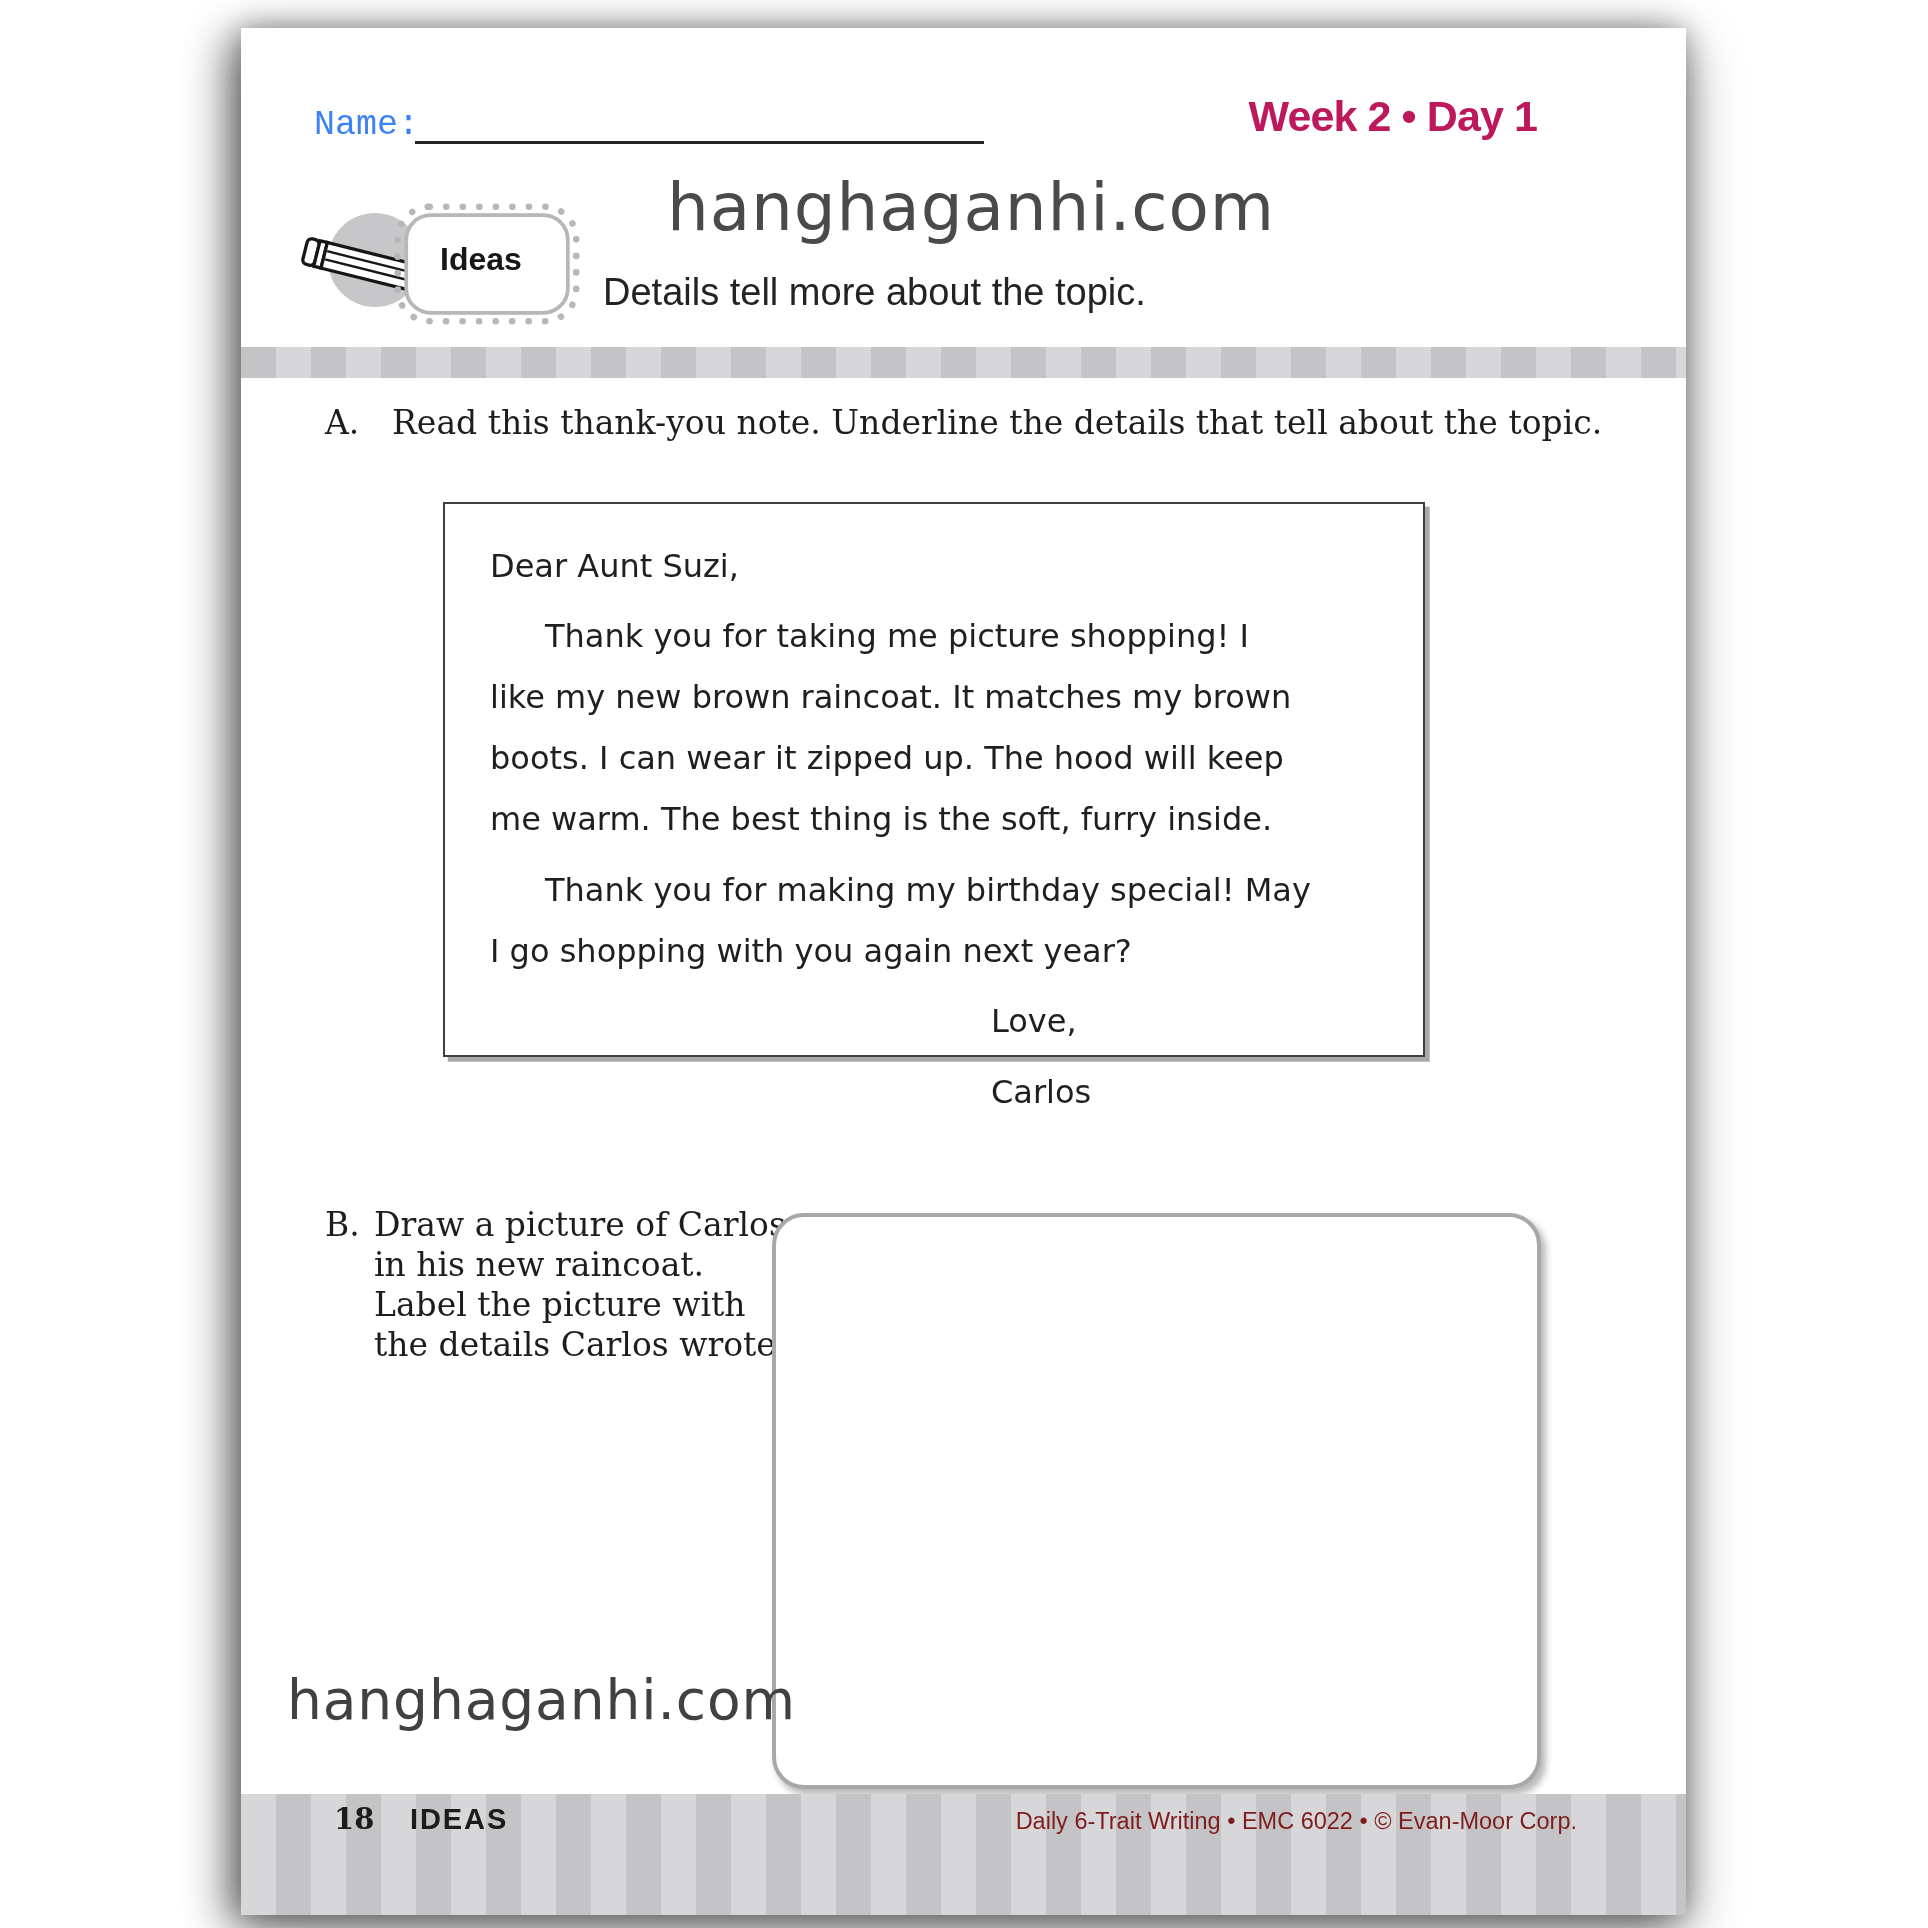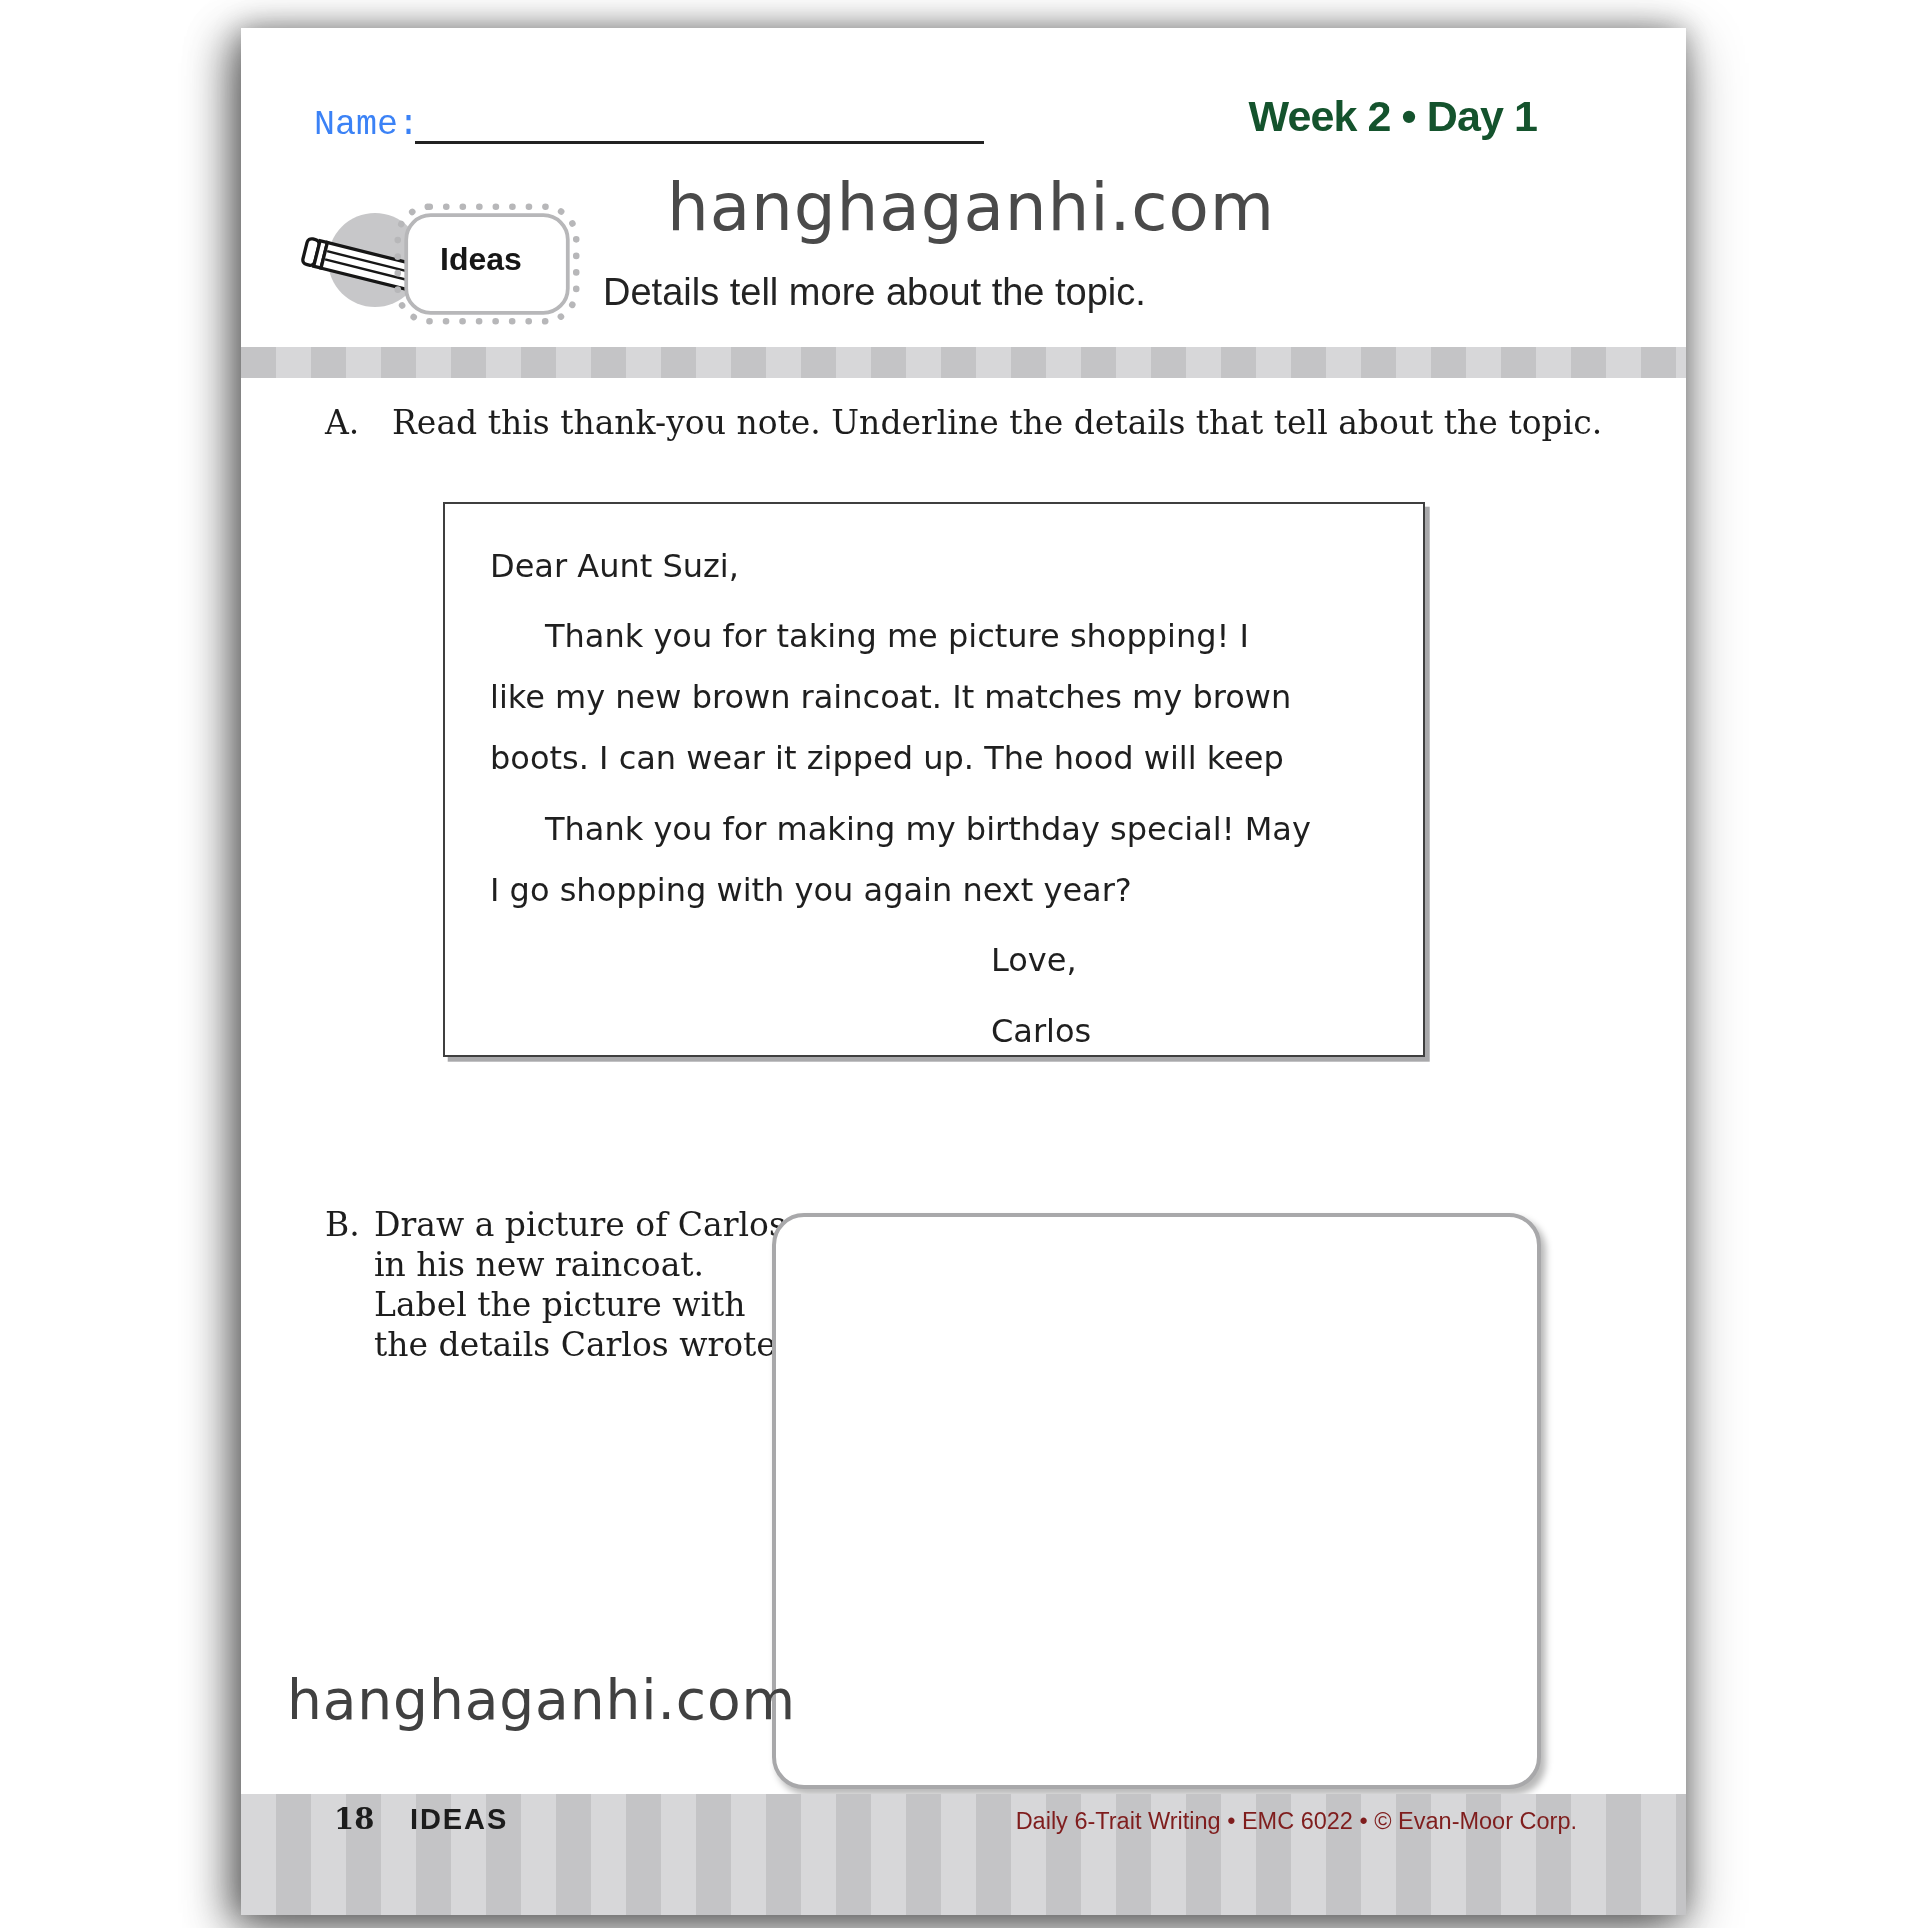--- a/index.html
+++ b/index.html
@@ -3,21 +3,21 @@
 <meta charset="utf-8">
 <style>
   html,body{margin:0;padding:0;background:#ffffff;width:1928px;height:1928px;overflow:hidden;}
   .stage{position:relative;width:1928px;height:1928px;background:#ffffff;font-family:"Liberation Sans",sans-serif;color:#1b1b1b;}
   .page{position:absolute;left:241px;top:28px;width:1445px;height:1886px;background:#ffffff;
         box-shadow:0 17px 52px rgba(0,0,0,0.42), 0 0 26px rgba(0,0,0,0.28), -17px 9.4px 38px rgba(0,0,0,0.30);}
   
   .name-row{position:absolute;left:73px;top:77px;height:47px;}
   .name-label{font-family:Liberation Mono, monospace;font-size:35px;color:#3b82f6;}
   .name-line{position:absolute;left:174px;top:113px;width:569px;border-bottom:3.8px solid #222;}
-  .week-day{position:absolute;right:149px;top:64px;font-size:43px;font-weight:bold;letter-spacing:-0.9px;color:#14532d;}
+  .week-day{position:absolute;right:149px;top:64px;font-size:43px;font-weight:bold;letter-spacing:-0.9px;color:#be185d;}
   .wm-top{position:absolute;left:730px;top:141px;transform:translateX(-50%);font-size:66px;color:#4a4a4a;letter-spacing:0.9px;white-space:nowrap;font-family:"DejaVu Sans",sans-serif;}
   
   .badge-circle{position:absolute;left:87px;top:185px;width:94px;height:94px;border-radius:50%;background:#c7c7c9;}
   .pencil-svg{position:absolute;left:56px;top:198px;}
   .badge-svg{position:absolute;left:152px;top:174px;}
   .badge-label{position:absolute;left:161px;top:213px;width:158px;text-align:center;font-size:32px;font-weight:bold;color:#171717;}
   .trait-rule{position:absolute;left:362px;top:243px;font-size:38px;color:#232323;white-space:nowrap;}
   
   .band-top{position:absolute;left:0;top:319px;width:100%;height:31px;
     background:repeating-linear-gradient(to right,#c4c4c6 0 35px,#d7d7d9 35px 70px);}
@@ -83,20 +83,21 @@
         <div>Read this thank-you note. Underline the details that tell about the topic.</div>
       </div>
     </div>
 
     <div class="note-box">
       <div class="note-text">
         <div>Dear Aunt Suzi,</div>
         <div class="p-start">Thank you for taking me picture shopping! I</div>
         <div>like my new brown raincoat. It matches my brown</div>
         <div>boots. I can wear it zipped up. The hood will keep</div>
+        <div>me warm. The best thing is the soft, furry inside.</div>
         <div class="p-start">Thank you for making my birthday special! May</div>
         <div>I go shopping with you again next year?</div>
         <div class="sig">Love,</div>
         <div class="sig">Carlos</div>
       </div>
     </div>
 
     <div class="sec-b">
       <span>B.</span>
       <div class="b-lines">

